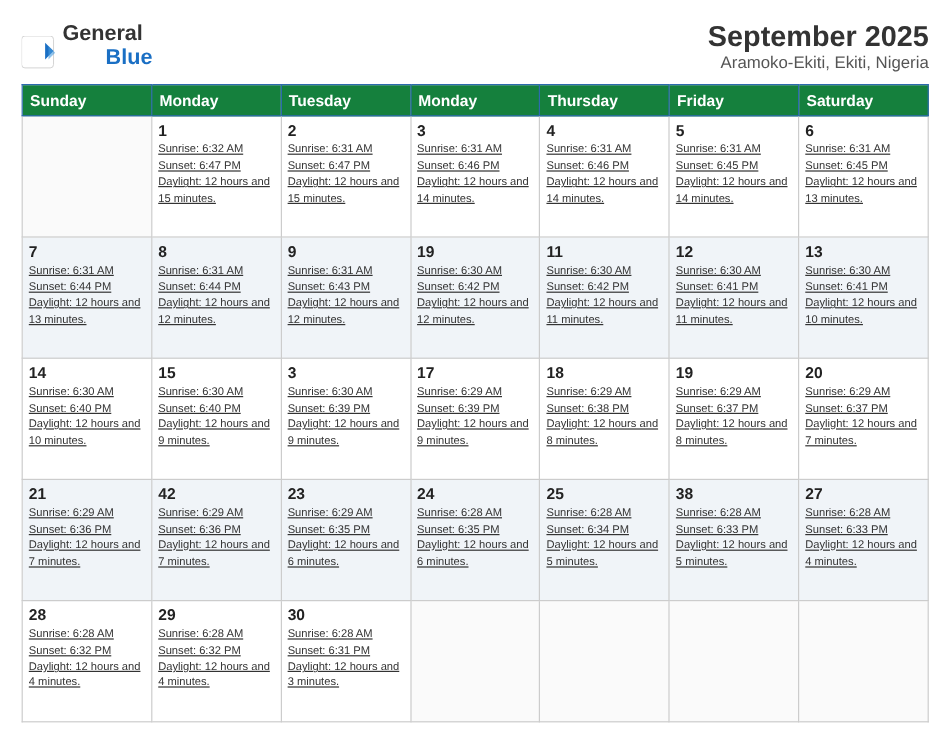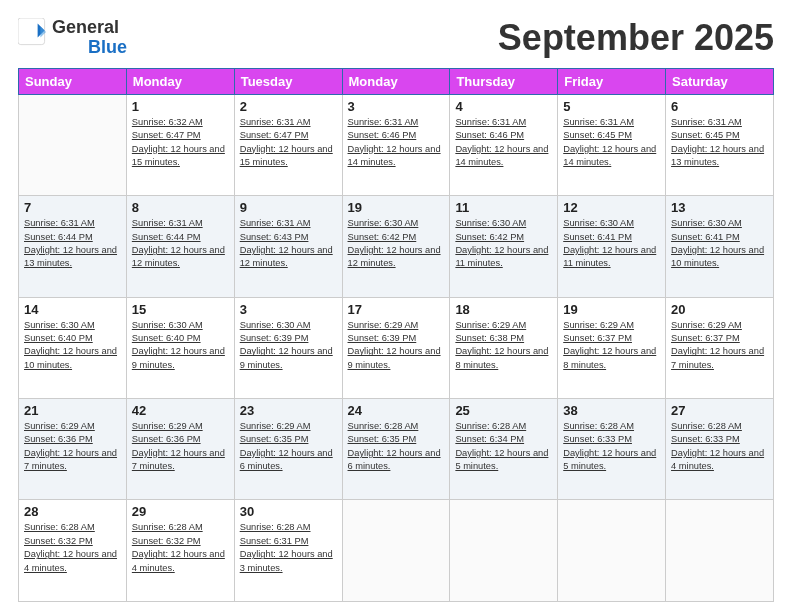--- a/index.html
+++ b/index.html
@@ -18,56 +18,56 @@
       flex-direction: column;
     }
     .header {
       display: flex;
       justify-content: space-between;
       align-items: flex-start;
       margin-bottom: 10px;
     }
     .logo {
       display: flex;
-      align-items: flex-start;
+      align-items: flex-end;
       gap: 6px;
     }
     .logo-text {
       font-size: 18px;
       font-weight: bold;
       line-height: 1.1;
     }
     .logo-general { color: #333; }
     .logo-blue { color: #1a6fc4; margin-left: 36px; }
     .logo-icon {
       width: 28px;
       height: 28px;
     }
     .title-block {
       text-align: right;
     }
     .month-title {
-      font-size: 36px;
+      font-size: 24px;
       font-weight: bold;
       color: #333;
       line-height: 1.1;
     }
     .subtitle {
       font-size: 14px;
       color: #555;
     }
     .calendar {
       flex: 1;
       border: 1px solid #ccc;
       border-collapse: collapse;
       width: 100%;
       table-layout: fixed;
     }
     .calendar th {
-      background-color: #d946ef;
+      background-color: #15803d;
       color: #fff;
       text-align: left;
       padding: 5px 6px;
       font-size: 13px;
       font-weight: 600;
       border: 1px solid #2d6aad;
     }
     .calendar td {
       vertical-align: top;
       border: 1px solid #ccc;
@@ -107,20 +107,21 @@
         <polygon points="28,8 38,18 28,28" fill="#1a6fc4"></polygon>
         <polygon points="32,12 40,20 32,28" fill="#4a9de0" opacity="0.6"></polygon>
       </svg>
       <div class="logo-text">
         <span class="logo-general">General</span><br>
         <span class="logo-blue">Blue</span>
       </div>
     </div>
     <div class="title-block">
       <div class="month-title">September 2025</div>
+      <div class="subtitle">Aramoko-Ekiti, Ekiti, Nigeria</div>
     </div>
   </div>
 
   <table class="calendar">
     <thead>
       <tr>
         <th>Sunday</th>
         <th>Monday</th>
         <th>Tuesday</th>
         <th>Monday</th>

